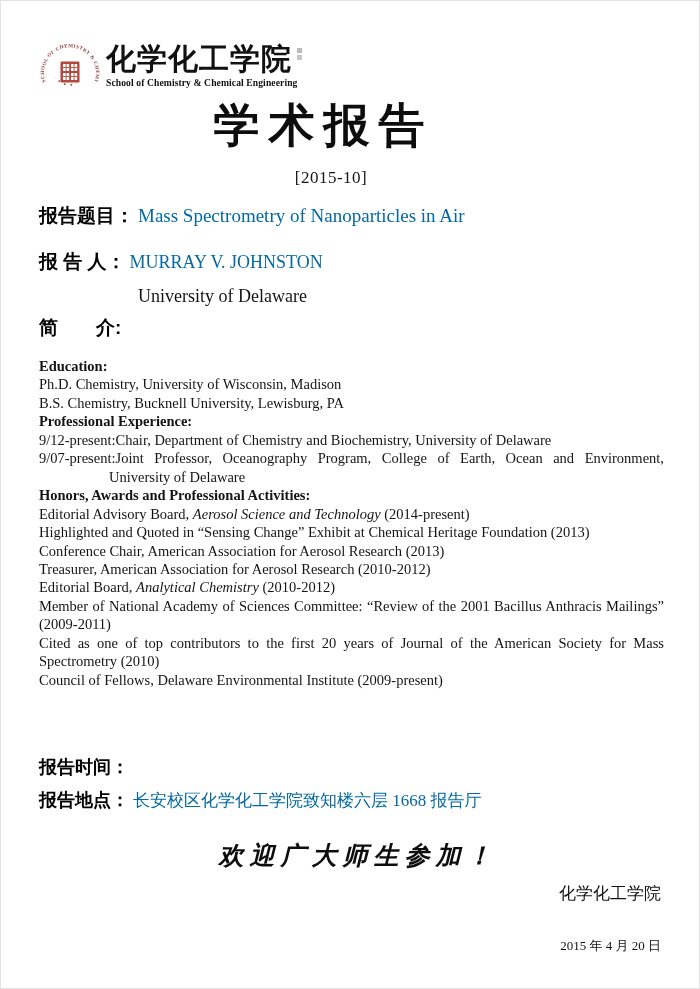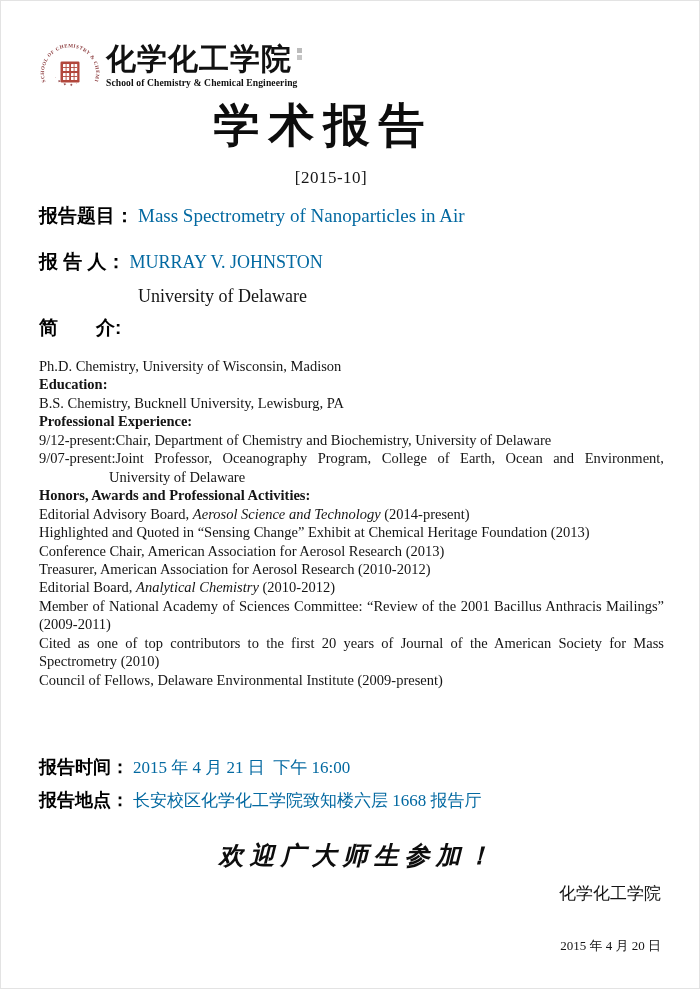--- a/index.html
+++ b/index.html
@@ -119,23 +119,23 @@
     <span class="label">报 告 人：</span>
     <span class="value">MURRAY V. JOHNSTON</span>
   </div>
   <div class="affiliation">University of Delaware</div>
 
   <div class="row intro-row">
     <span class="label">简　　介:</span>
   </div>
 
   <div class="bio">
+    <div class="bio-line bold"><span class="pre">Education:</span><i class="it"></i><span class="post"></span></div>
+
     <div class="bio-line"><span class="pre">Ph.D. Chemistry, University of Wisconsin, Madison</span><i class="it"></i><span class="post"></span></div>
-
-    <div class="bio-line bold"><span class="pre">Education:</span><i class="it"></i><span class="post"></span></div>
 
     <div class="bio-line"><span class="pre">B.S. Chemistry, Bucknell University, Lewisburg, PA</span><i class="it"></i><span class="post"></span></div>
 
     <div class="bio-line bold"><span class="pre">Professional Experience:</span><i class="it"></i><span class="post"></span></div>
 
     <div class="bio-line"><span class="pre">9/12-present:Chair, Department of Chemistry and Biochemistry, University of Delaware</span><i class="it"></i><span class="post"></span></div>
 
     <div class="bio-line justify hang-a"><span class="pre">9/07-present:Joint Professor, Oceanography Program, College of Earth, Ocean and Environment, University of Delaware</span><i class="it"></i><span class="post"></span></div>
 
 
@@ -154,21 +154,20 @@
 
     <div class="bio-line justify"><span class="pre">Member of National Academy of Sciences Committee: “Review of the 2001 Bacillus Anthracis Mailings” (2009-2011)</span><i class="it"></i><span class="post"></span></div>
 
     <div class="bio-line justify"><span class="pre">Cited as one of top contributors to the first 20 years of Journal of the American Society for Mass Spectrometry (2010)</span><i class="it"></i><span class="post"></span></div>
 
     <div class="bio-line"><span class="pre">Council of Fellows, Delaware Environmental Institute (2009-present)</span><i class="it"></i><span class="post"></span></div>
   </div>
 
   <div class="row time-row">
     <span class="label label-sm">报告时间：</span>
-    <span class="value value-cjk">2015 年 4 月 21 日  下午 16:00</span>
   </div>
   <div class="row venue-row">
     <span class="label label-sm">报告地点：</span>
     <span class="value value-cjk">长安校区化学化工学院致知楼六层 1668 报告厅</span>
   </div>
 
   <div class="welcome">欢迎广大师生参加！</div>
   <div class="signature">化学化工学院</div>
   <div class="sign-date">2015 年 4 月 20 日</div>
 

